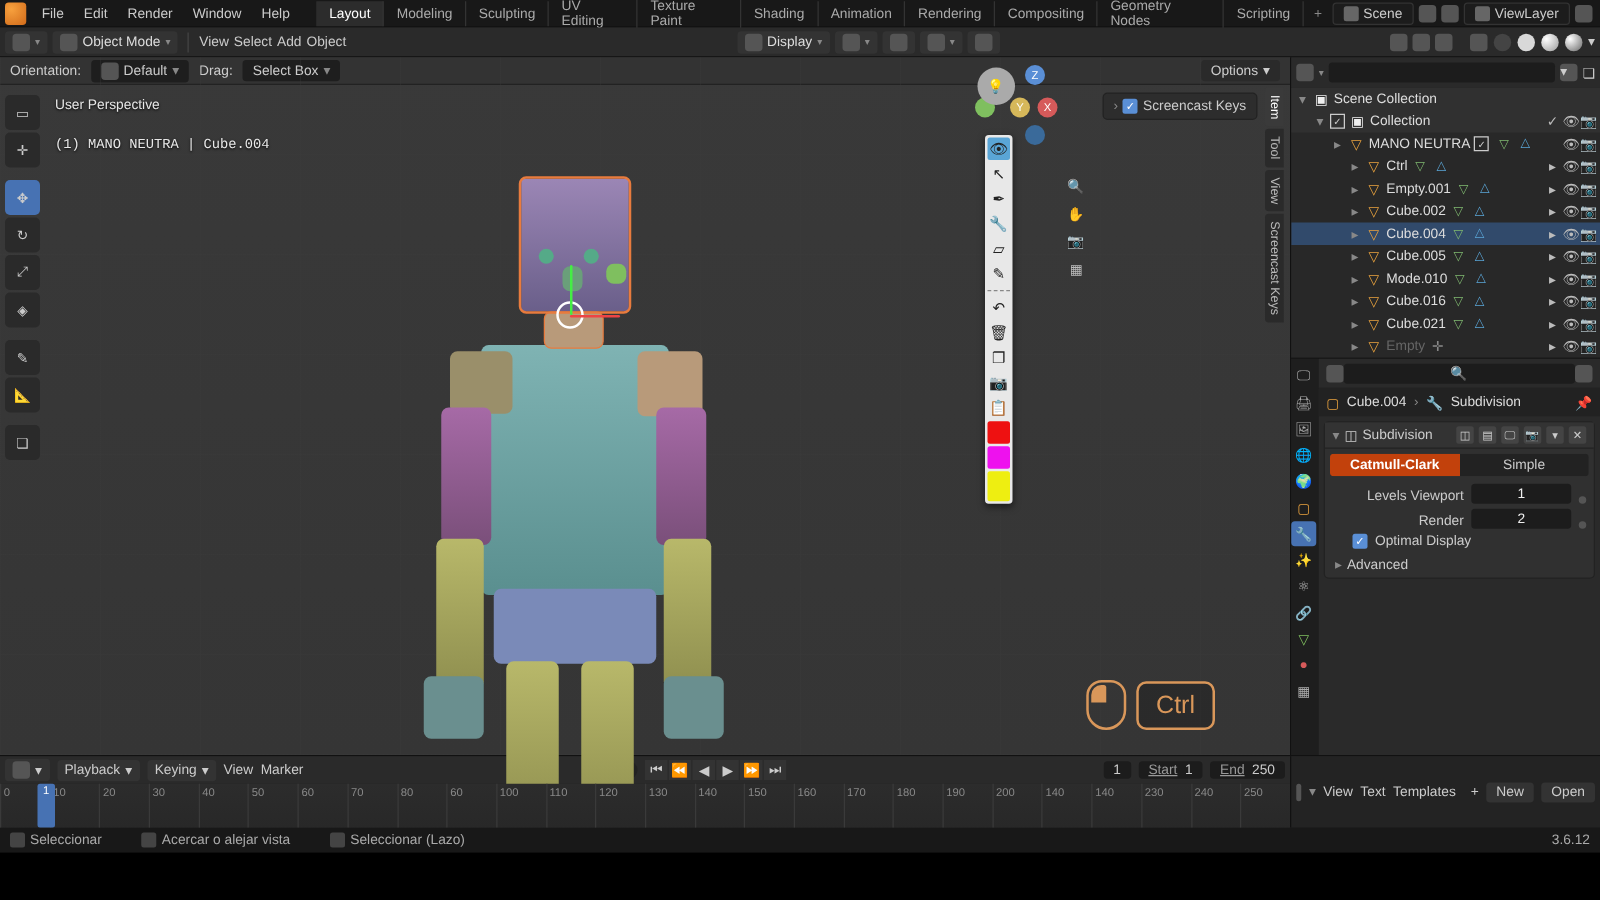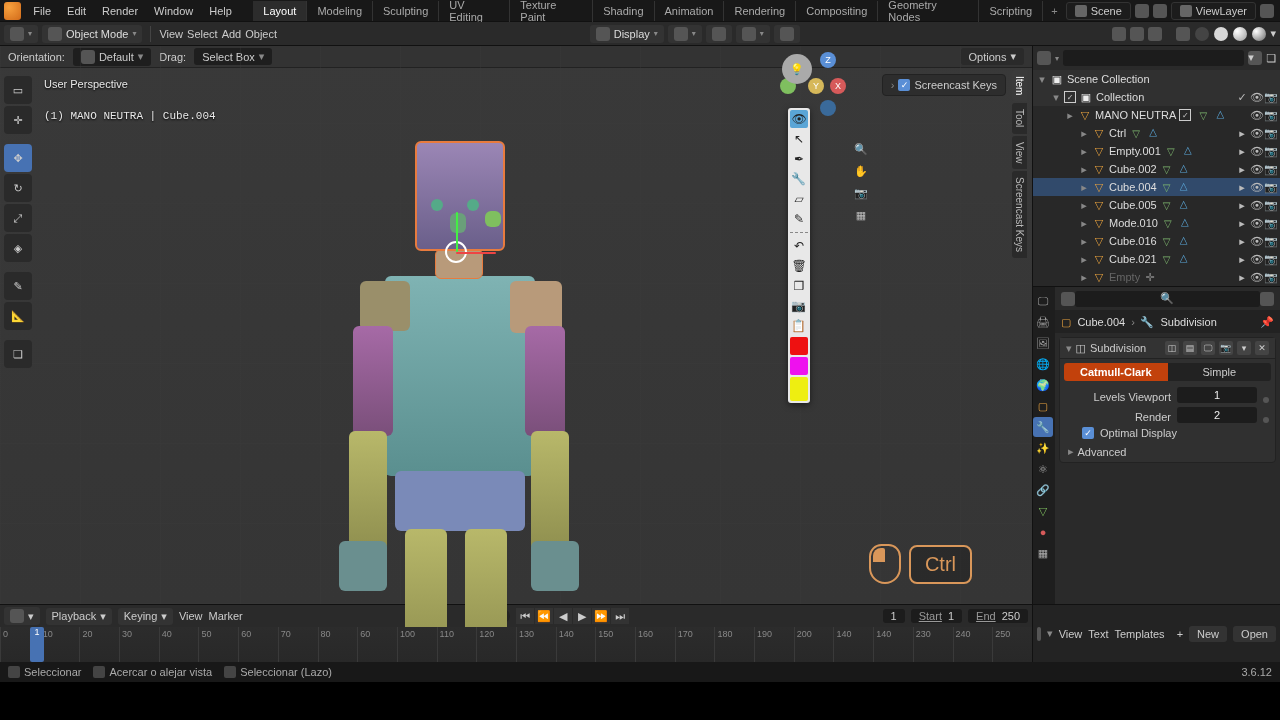--- a/index.html
+++ b/index.html
@@ -151,21 +151,21 @@
 .transport { display:flex; gap:1px; }
 .transport .tb { width:18px; height:16px; background:#333; display:flex; align-items:center; justify-content:center; color:#ccc; cursor:pointer; }
 .numfield { background:#1c1c1c; border-radius:3px; padding:1px 8px; display:flex; gap:6px; }
 .numfield .k { color:#999;text-decoration:underline; }
 .tl-ruler { flex:1; position:relative; background:linear-gradient(#2c2c2c,#282828); }
 .tl-ruler .ticks { position:absolute; inset:0; display:flex; }
 .tl-ruler .tick { flex:1; border-left:1px solid #3a3a3a; font-size:9px; color:#888; padding-left:2px; padding-top:2px; }
 .tl-ruler .playhead { position:absolute; left:30px; top:0; bottom:0; width:14px; background:#4772b3; color:#fff; text-align:center; font-size:9px; border-radius:2px; }
 
 
-.statusbar { height:20px; background:#181818; display:flex; align-items:center; gap:12px; padding:0 8px; color:#aaa; font-size:10px; }
+.statusbar { height:20px; background:#181818; display:flex; align-items:center; gap:32px; padding:0 8px; color:#aaa; font-size:10px; }
 .statusbar .spacer { flex:1; }
 .statusbar .seg { display:flex; align-items:center; gap:4px; }
 .statusbar .mi { width:12px; height:12px; background:#444; border-radius:2px; }
 
 
 .tl-right-panel { width:248px; background:#232323; border-left:1px solid #111; display:flex; align-items:center; padding:0 4px; gap:6px; }
 .tl-right-panel .btn { background:#333; padding:2px 8px; border-radius:3px; }
 
 
 .letterbox { height:38px; background:#000; }

